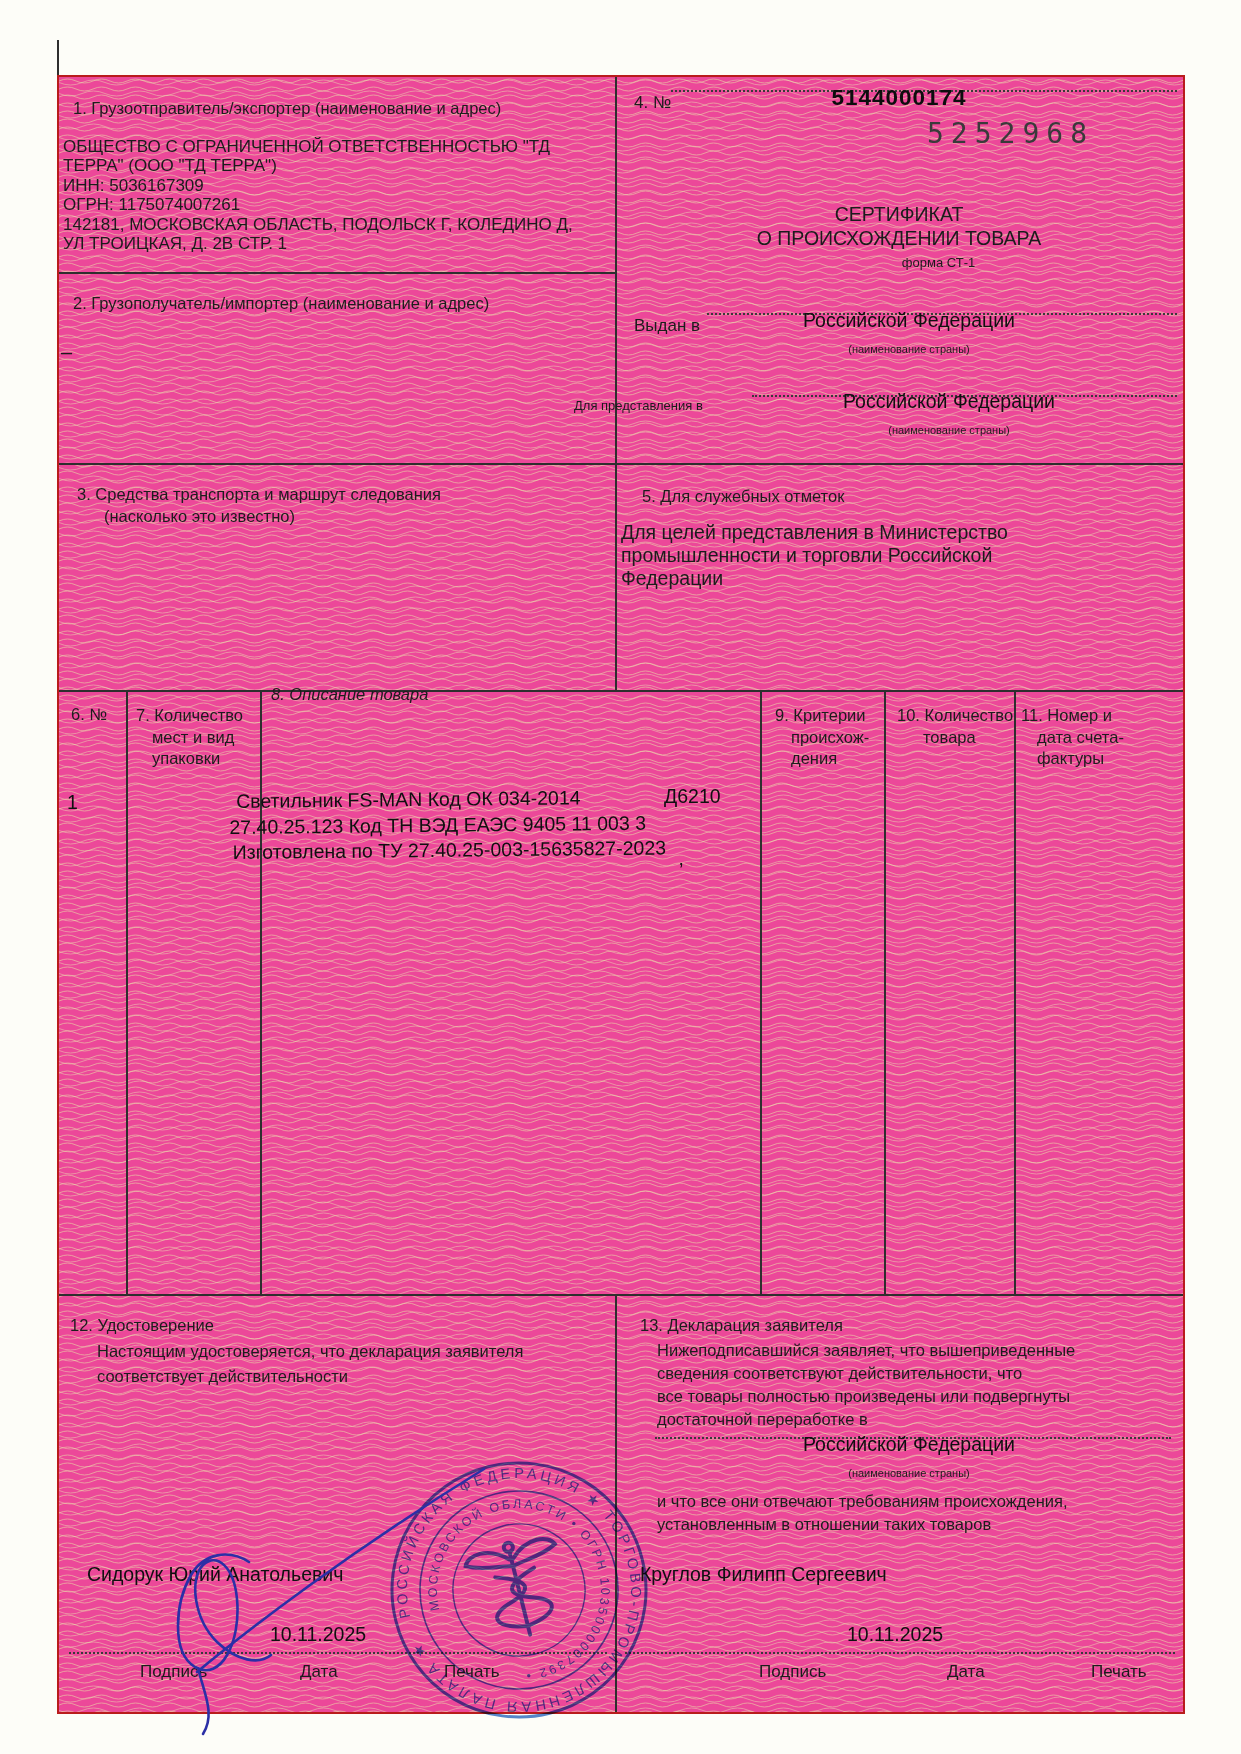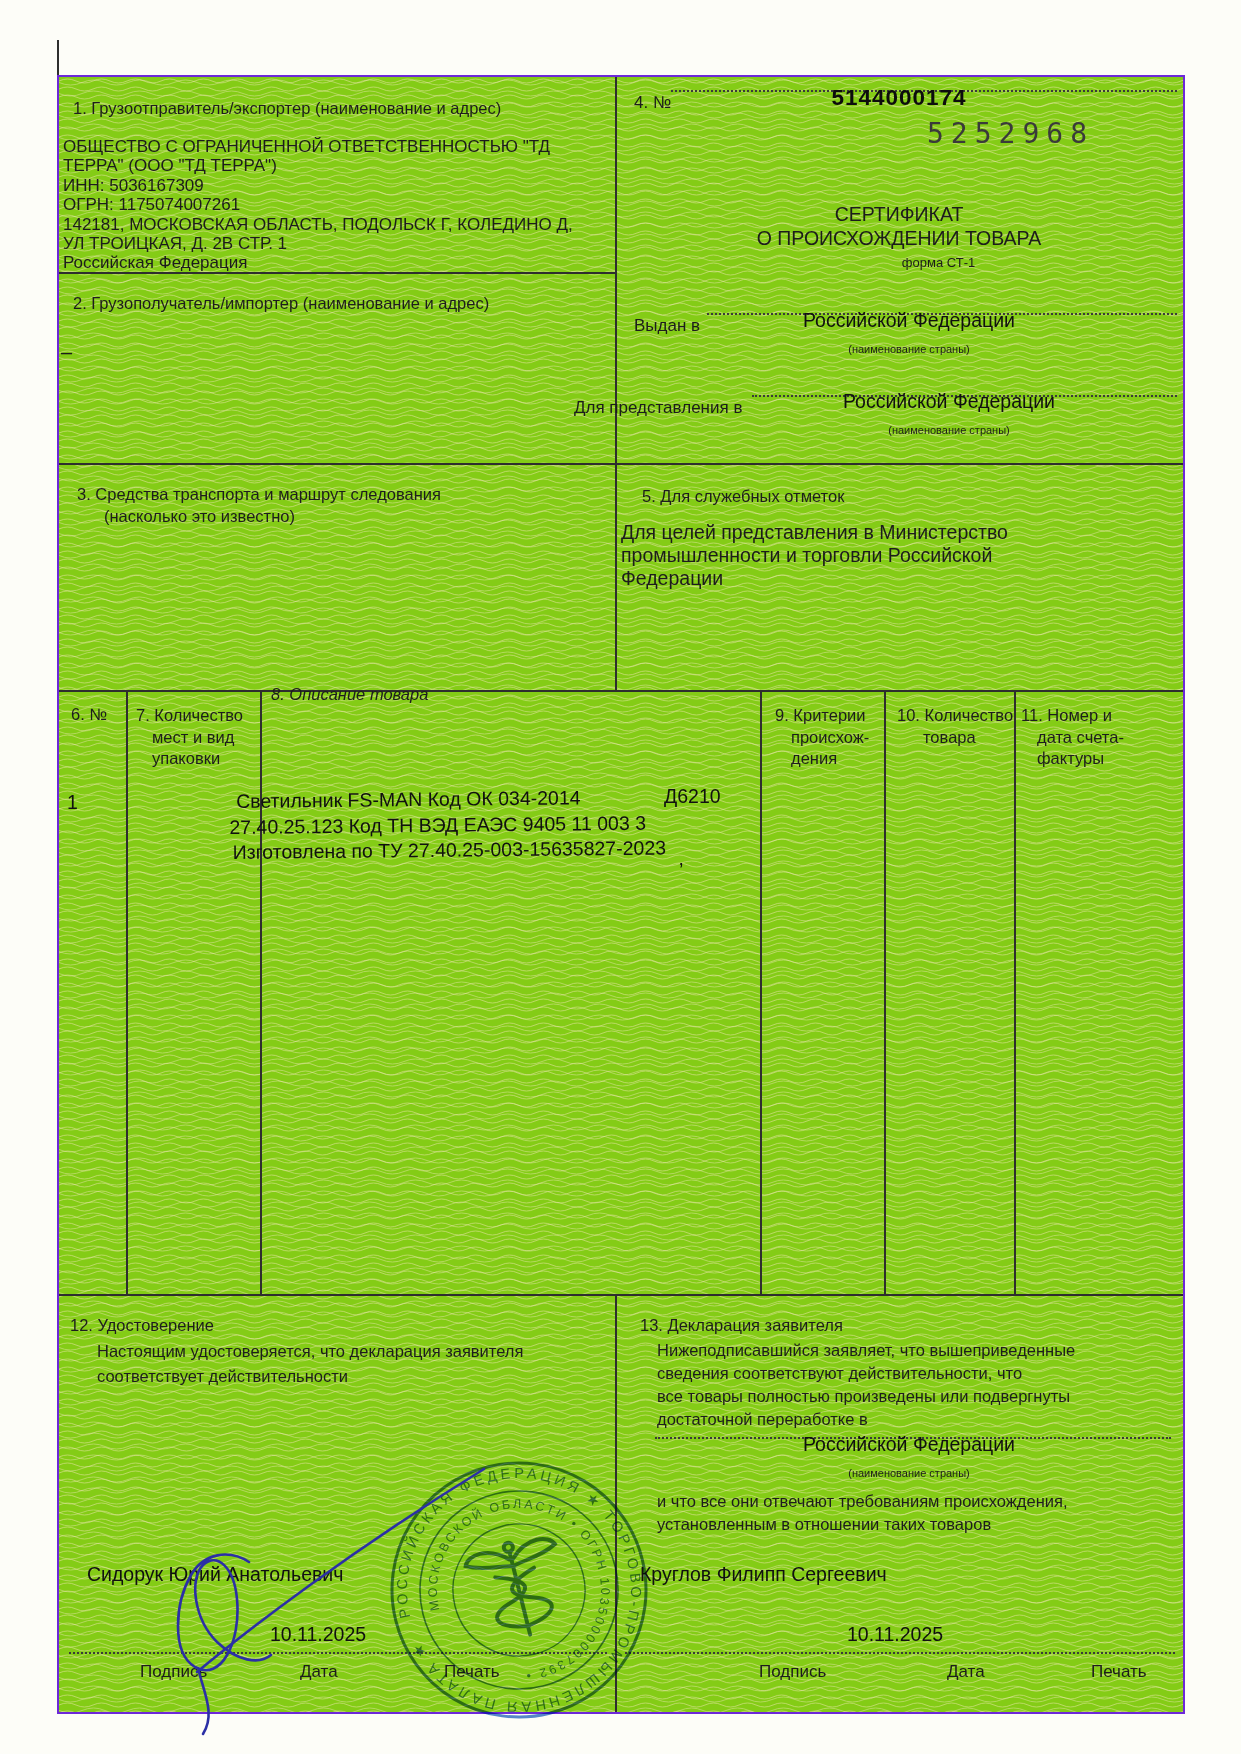--- a/index.html
+++ b/index.html
@@ -1,19 +1,19 @@
 <!DOCTYPE html>
 <html><head>
 <meta charset="utf-8">
 <style>
   html,body{margin:0;padding:0;}
   body{width:1241px;height:1754px;position:relative;background:#fdfdf8;
        font-family:"Liberation Sans",sans-serif;color:#1c1c1c;overflow:hidden;}
   .form{position:absolute;left:57px;top:75px;width:1124px;height:1635px;
-        background:#84cc16;border:2px solid #6d28d9;}
+        background:#ec4899;border:2px solid #b91c1c;}
   .guilloche{position:absolute;left:0;top:0;z-index:0;}
   .ln{position:absolute;background:#2e2e2e;z-index:2;}
   .t{position:absolute;white-space:nowrap;z-index:3;}
   .lbl{font-size:16.5px;color:#1d1d1d;}
   .sm{font-size:11px;}
   .fill{font-size:19.5px;color:#101010;}
   .dots{position:absolute;border-bottom:2.2px dotted #3a3a3a;z-index:2;}
   .lines div{white-space:nowrap;}
   .num{font-weight:bold;font-size:22.5px;letter-spacing:1px;color:#0d0d0d;}
   .serial{font-family:"DejaVu Sans Mono",monospace;font-size:28px;letter-spacing:7px;color:#3a3a3a;}
@@ -52,21 +52,20 @@
   <div class="ln" style="left:955px;top:613px;width:2px;height:604px;"></div>
 
   <div class="t lbl" style="left:14px;top:22px;">1. Грузоотправитель/экспортер  (наименование и адрес)</div>
   <div class="t lines" style="left:4px;top:60px;font-size:17px;line-height:19.4px;">
     <div>ОБЩЕСТВО С ОГРАНИЧЕННОЙ ОТВЕТСТВЕННОСТЬЮ "ТД</div>
     <div>ТЕРРА" (ООО "ТД ТЕРРА")</div>
     <div>ИНН: 5036167309</div>
     <div>ОГРН: 1175074007261</div>
     <div>142181, МОСКОВСКАЯ ОБЛАСТЬ, ПОДОЛЬСК Г, КОЛЕДИНО Д,</div>
     <div>УЛ ТРОИЦКАЯ, Д. 2В СТР. 1</div>
-    <div>Российская Федерация</div>
   </div>
 
   <div class="t lbl" style="left:14px;top:217px;">2. Грузополучатель/импортер (наименование и адрес)</div>
   <div class="t" style="left:2px;top:264px;font-size:20px;">–</div>
 
   <div class="t lbl" style="left:18px;top:408px;">3. Средства транспорта и маршрут следования</div>
   <div class="t lbl" style="left:45px;top:430px;">(насколько это известно)</div>
 
   <div class="t" style="left:575px;top:16px;font-size:17px;">4. №</div>
   <div class="dots" style="left:612px;top:13px;width:506px;"></div>
@@ -74,21 +73,21 @@
   <div class="t serial" style="left:868px;top:40px;">5252968</div>
   <div class="t ctr" style="left:556px;top:126px;width:568px;font-size:19.5px;">СЕРТИФИКАТ</div>
   <div class="t ctr" style="left:556px;top:150px;width:568px;font-size:19.5px;">О ПРОИСХОЖДЕНИИ ТОВАРА</div>
   <div class="t ctr" style="left:556px;top:178px;width:647px;font-size:13px;">форма СТ-1</div>
 
   <div class="t" style="left:575px;top:239px;font-size:17px;">Выдан в</div>
   <div class="t fill ctr" style="left:650px;top:232px;width:400px;">Российской Федерации</div>
   <div class="dots" style="left:648px;top:236px;width:470px;"></div>
   <div class="t sm ctr" style="left:650px;top:266px;width:400px;">(наименование страны)</div>
 
-  <div class="t" style="left:515px;top:321px;font-size:17px;">Для представления в</div>
+  <div class="t" style="left:515px;top:321px;font-size:13px;">Для представления в</div>
   <div class="t fill ctr" style="left:690px;top:313px;width:400px;">Российской Федерации</div>
   <div class="dots" style="left:693px;top:318px;width:425px;"></div>
   <div class="t sm ctr" style="left:690px;top:347px;width:400px;">(наименование страны)</div>
 
   <div class="t lbl" style="left:583px;top:410px;">5. Для служебных отметок</div>
   <div class="t lines" style="left:562px;top:444px;font-size:19.5px;line-height:23px;">
     <div>Для целей представления в Министерство</div>
     <div>промышленности и торговли Российской</div>
     <div>Федерации</div>
   </div>

